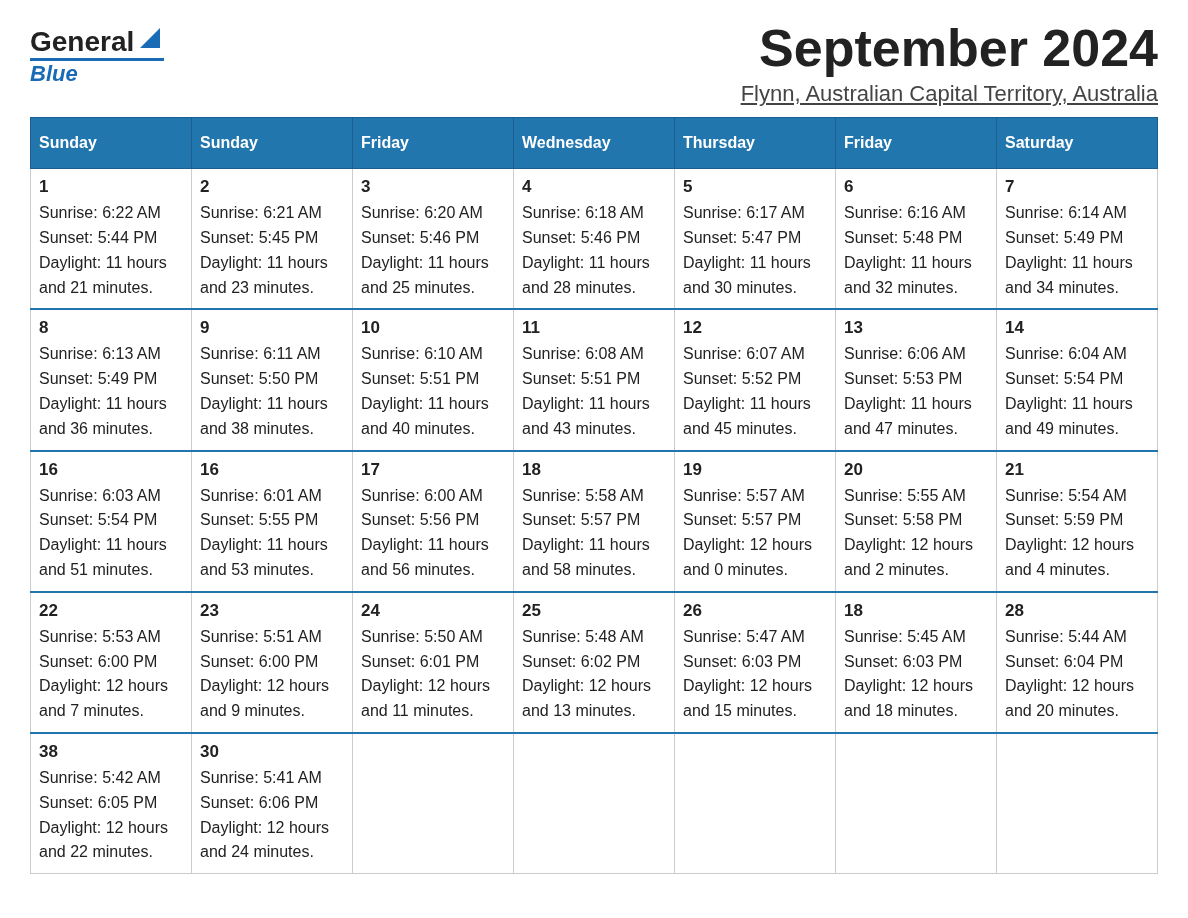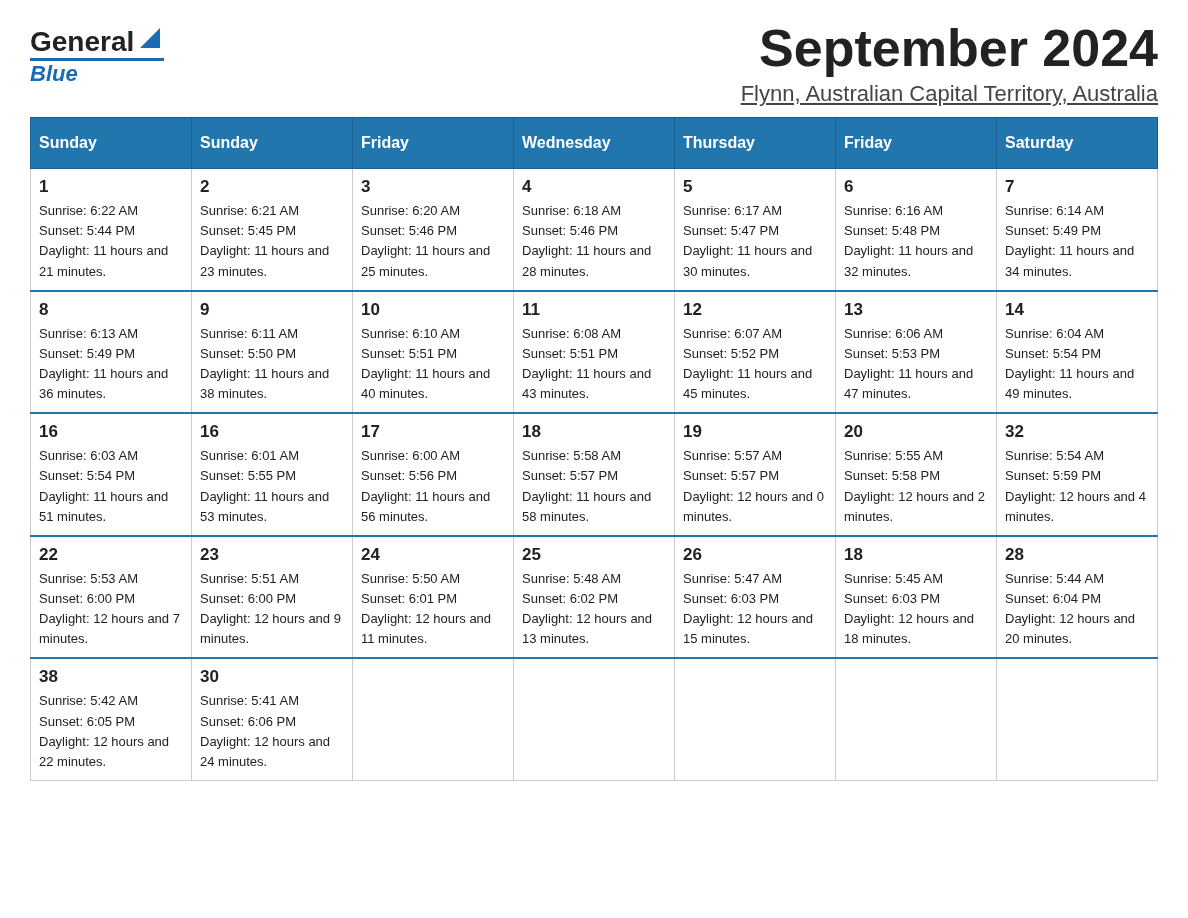--- a/index.html
+++ b/index.html
@@ -79,21 +79,21 @@
       color: #222;
       height: 100px;
     }
     .calendar tbody tr td .day-num {
       font-size: 17px;
       font-weight: bold;
       display: block;
       margin-bottom: 4px;
     }
     .calendar tbody tr td .day-info {
-      font-size: 13px;
+      font-size: 16px;
       line-height: 1.55;
       color: #222;
     }
     .calendar tbody tr.week-sep td {
       border-top: 2px solid #2176ae;
     }
     .empty-cell {
       background: #fff;
     }
   </style>
@@ -209,21 +209,21 @@
         </td>
         <td>
           <span class="day-num">19</span>
           <div class="day-info">Sunrise: 5:57 AM<br>Sunset: 5:57 PM<br>Daylight: 12 hours and 0 minutes.</div>
         </td>
         <td>
           <span class="day-num">20</span>
           <div class="day-info">Sunrise: 5:55 AM<br>Sunset: 5:58 PM<br>Daylight: 12 hours and 2 minutes.</div>
         </td>
         <td>
-          <span class="day-num">32</span>
+          <span class="day-num">21</span>
           <div class="day-info">Sunrise: 5:54 AM<br>Sunset: 5:59 PM<br>Daylight: 12 hours and 4 minutes.</div>
         </td>
       </tr>
       <tr class="week-sep">
         <td>
           <span class="day-num">22</span>
           <div class="day-info">Sunrise: 5:53 AM<br>Sunset: 6:00 PM<br>Daylight: 12 hours and 7 minutes.</div>
         </td>
         <td>
           <span class="day-num">23</span>

